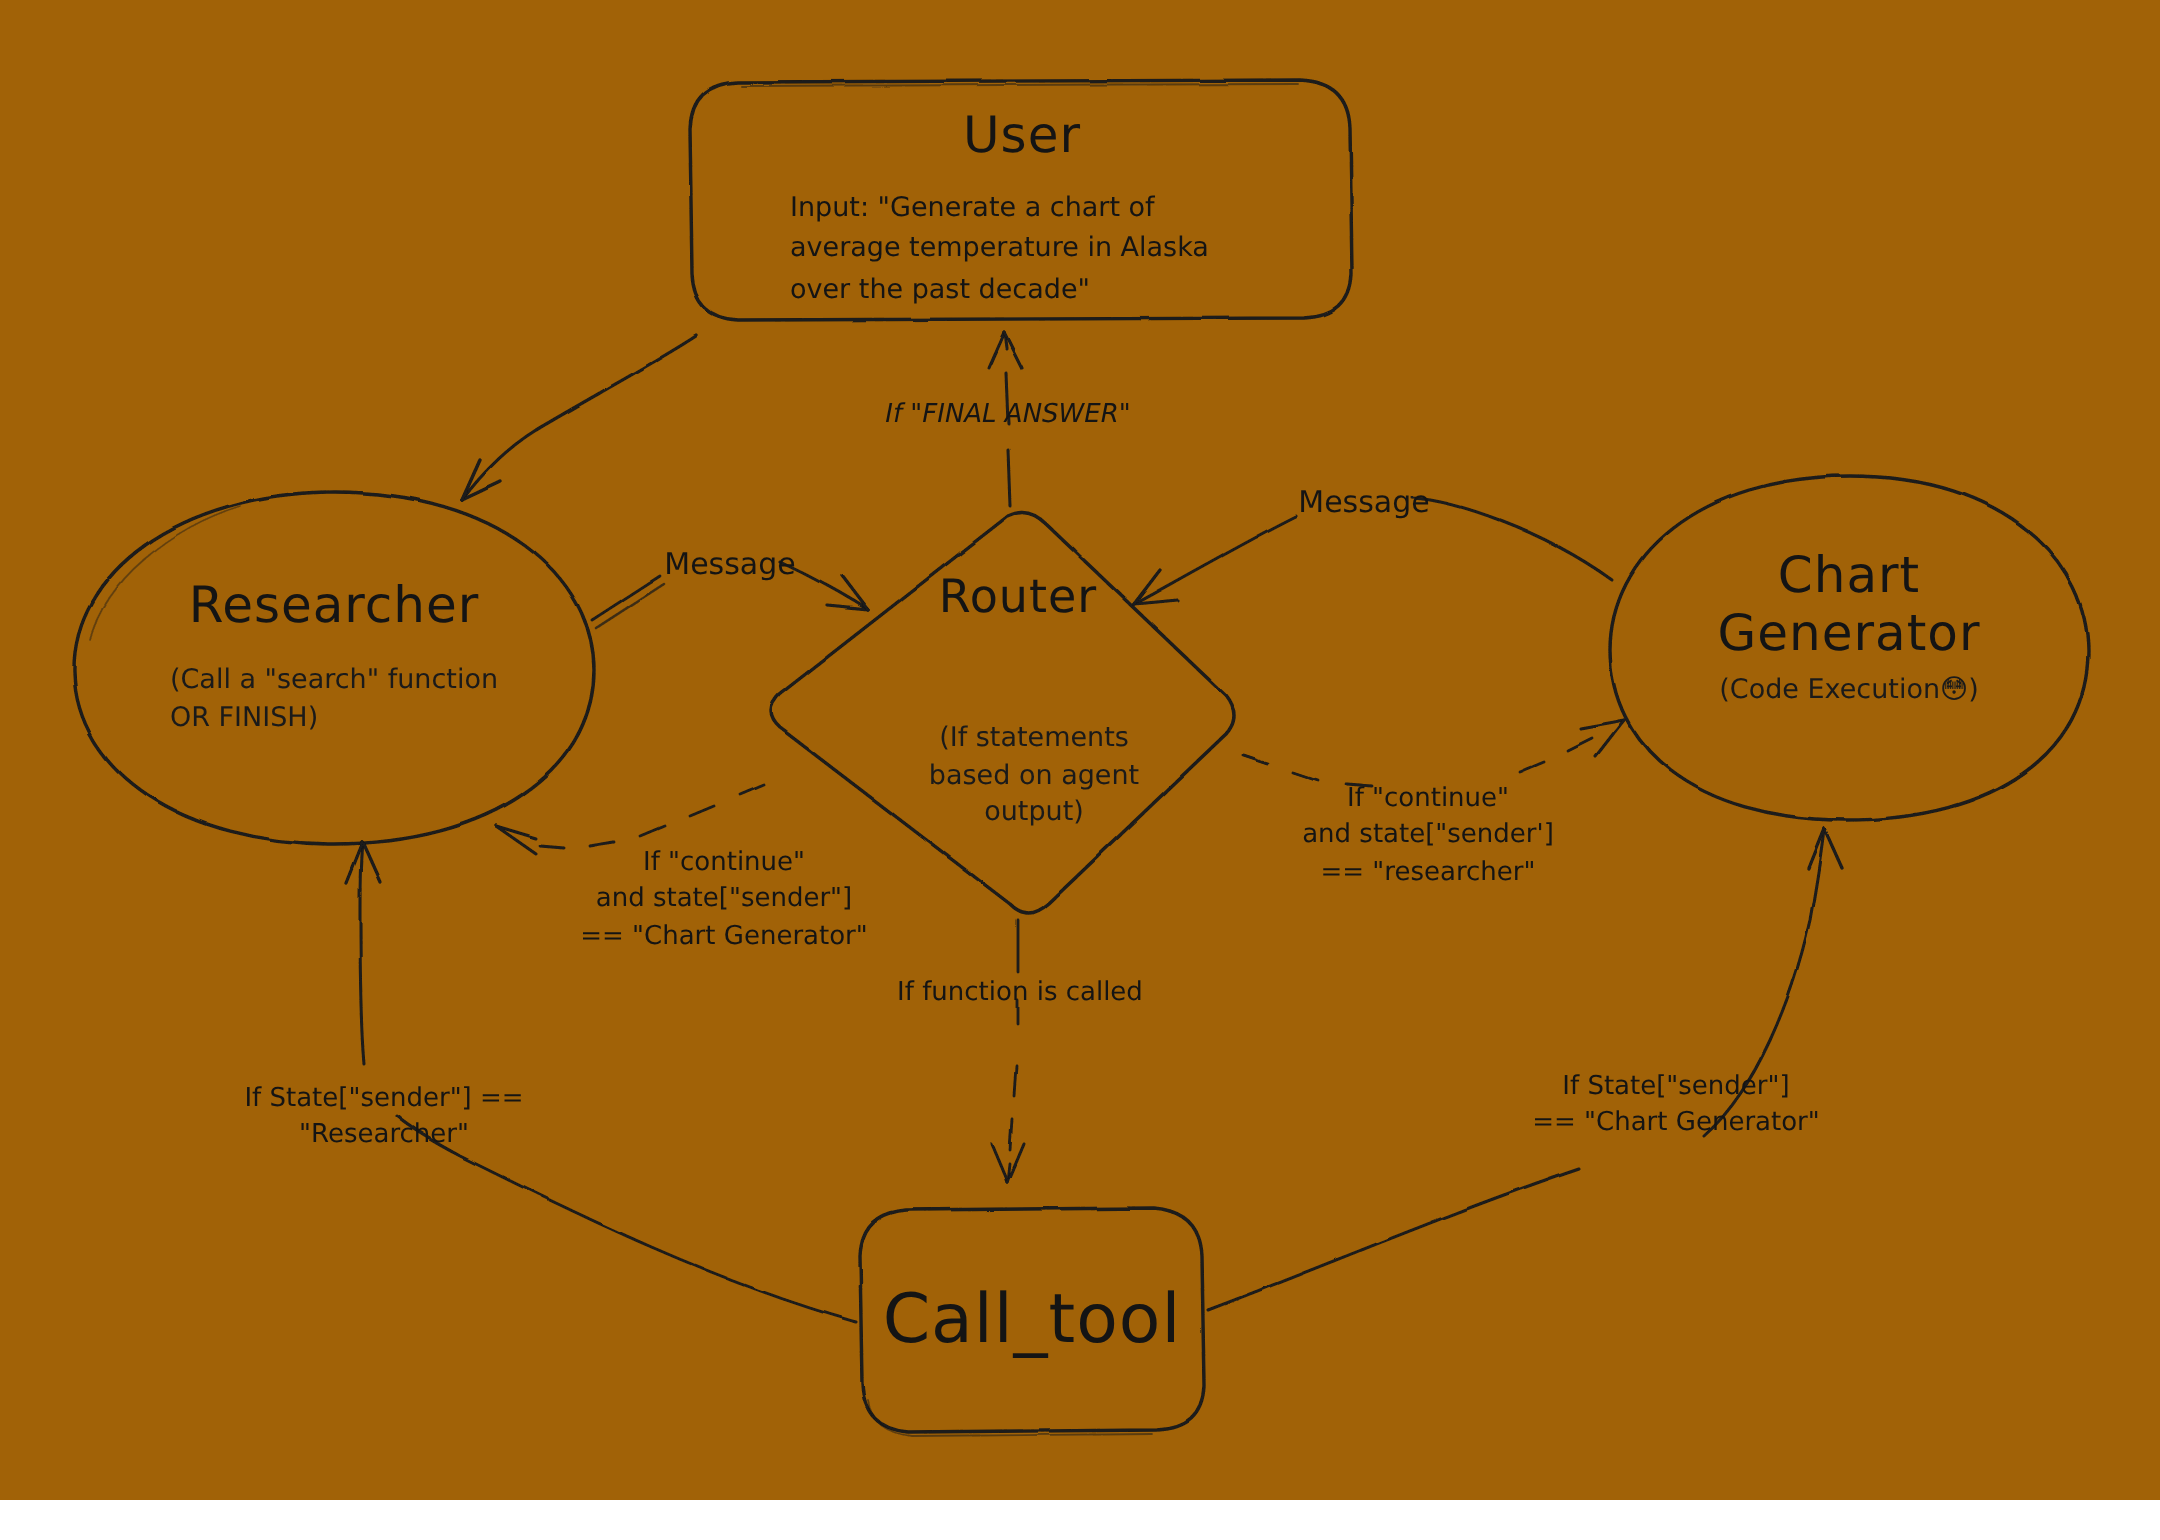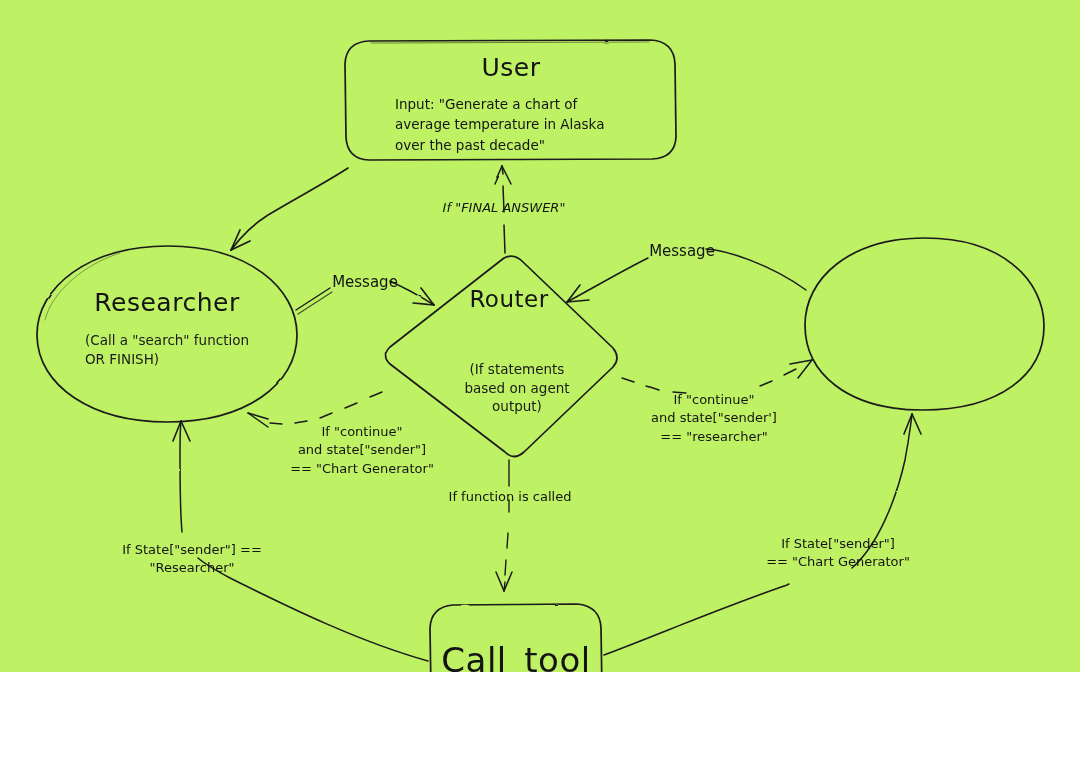--- a/index.html
+++ b/index.html
@@ -3,22 +3,22 @@
 <meta charset="utf-8">
 <style>
   html, body {
     margin: 0;
     padding: 0;
     background: #ffffff;
   }
   #canvas {
     position: relative;
     width: 1080px;
-    height: 672px;
-    background: #bef264;
+    height: 750px;
+    background: #a16207;
     overflow: hidden;
     font-family: "DejaVu Sans", sans-serif;
     text-decoration: underline;
   }
   svg#wires {
     position: absolute;
     left: 0; top: 0;
     width: 1080px;
     height: 770px;
   }
@@ -179,20 +179,25 @@
 OR FINISH)</div>
   </div>
 
   <div class="node-label" style="left:399px; top:276px; width:220px; height:140px; justify-content:space-between; padding-top:10px;gap:27px;">
     <div class="title small">Router</div>
     <div class="subtitle" style="white-space:pre; margin-top:9px;margin-left:16px;">(If statements
 based on agent
 output)</div>
   </div>
 
+  <div class="node-label" style="left:805px; top:264px; width:239px; height:130px; justify-content:flex-start; padding-top:10px;">
+    <div class="title two-line">Chart</div>
+    <div class="title two-line">Generator</div>
+    <div class="subtitle tight">(Code Execution😳)</div>
+  </div>
 
   <div class="node-label" style="left:430px; top:605px; width:172px; height:110px;">
     <div class="title" style="font-size:34px;">Call_tool</div>
   </div>
 
 
   <div class="edge-label" style="left:422px; top:199px; width:164px; font-style:italic;">If "FINAL ANSWER"</div>
 
   <div class="edge-label msg" style="left:327px; top:272px; width:76px;">Message</div>
 

